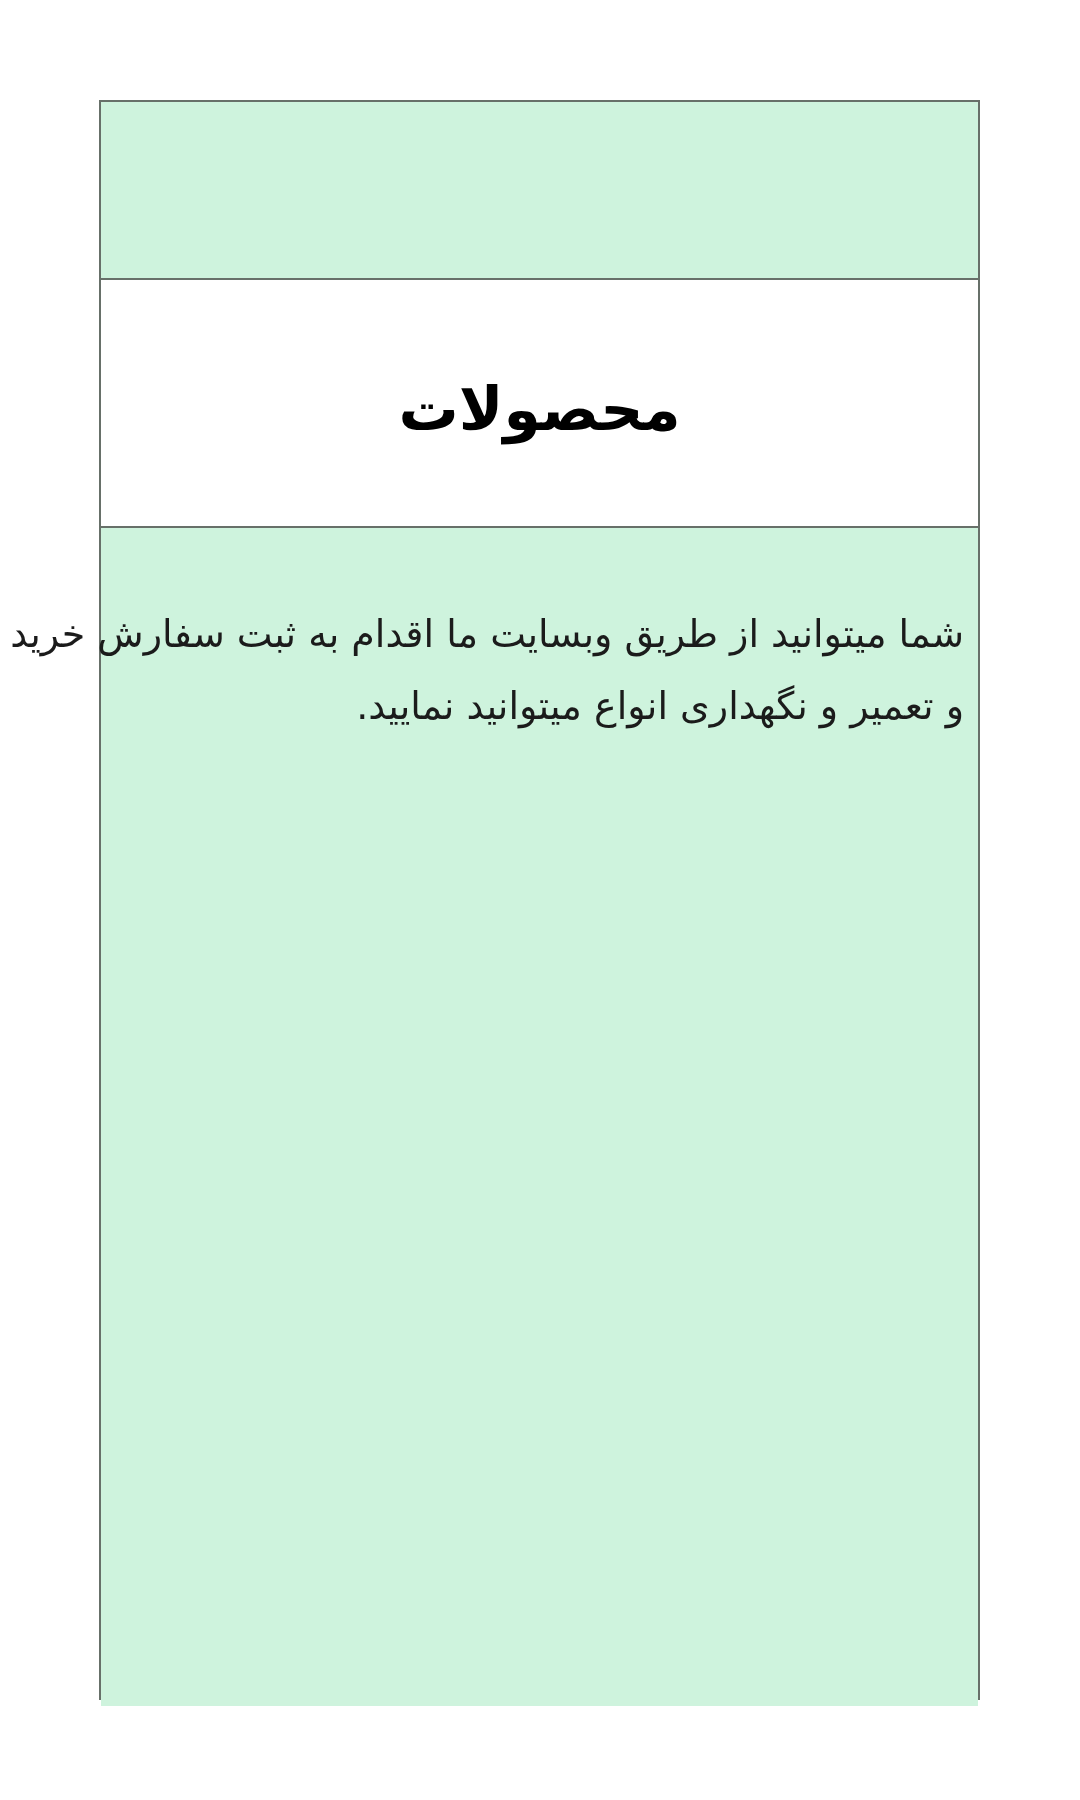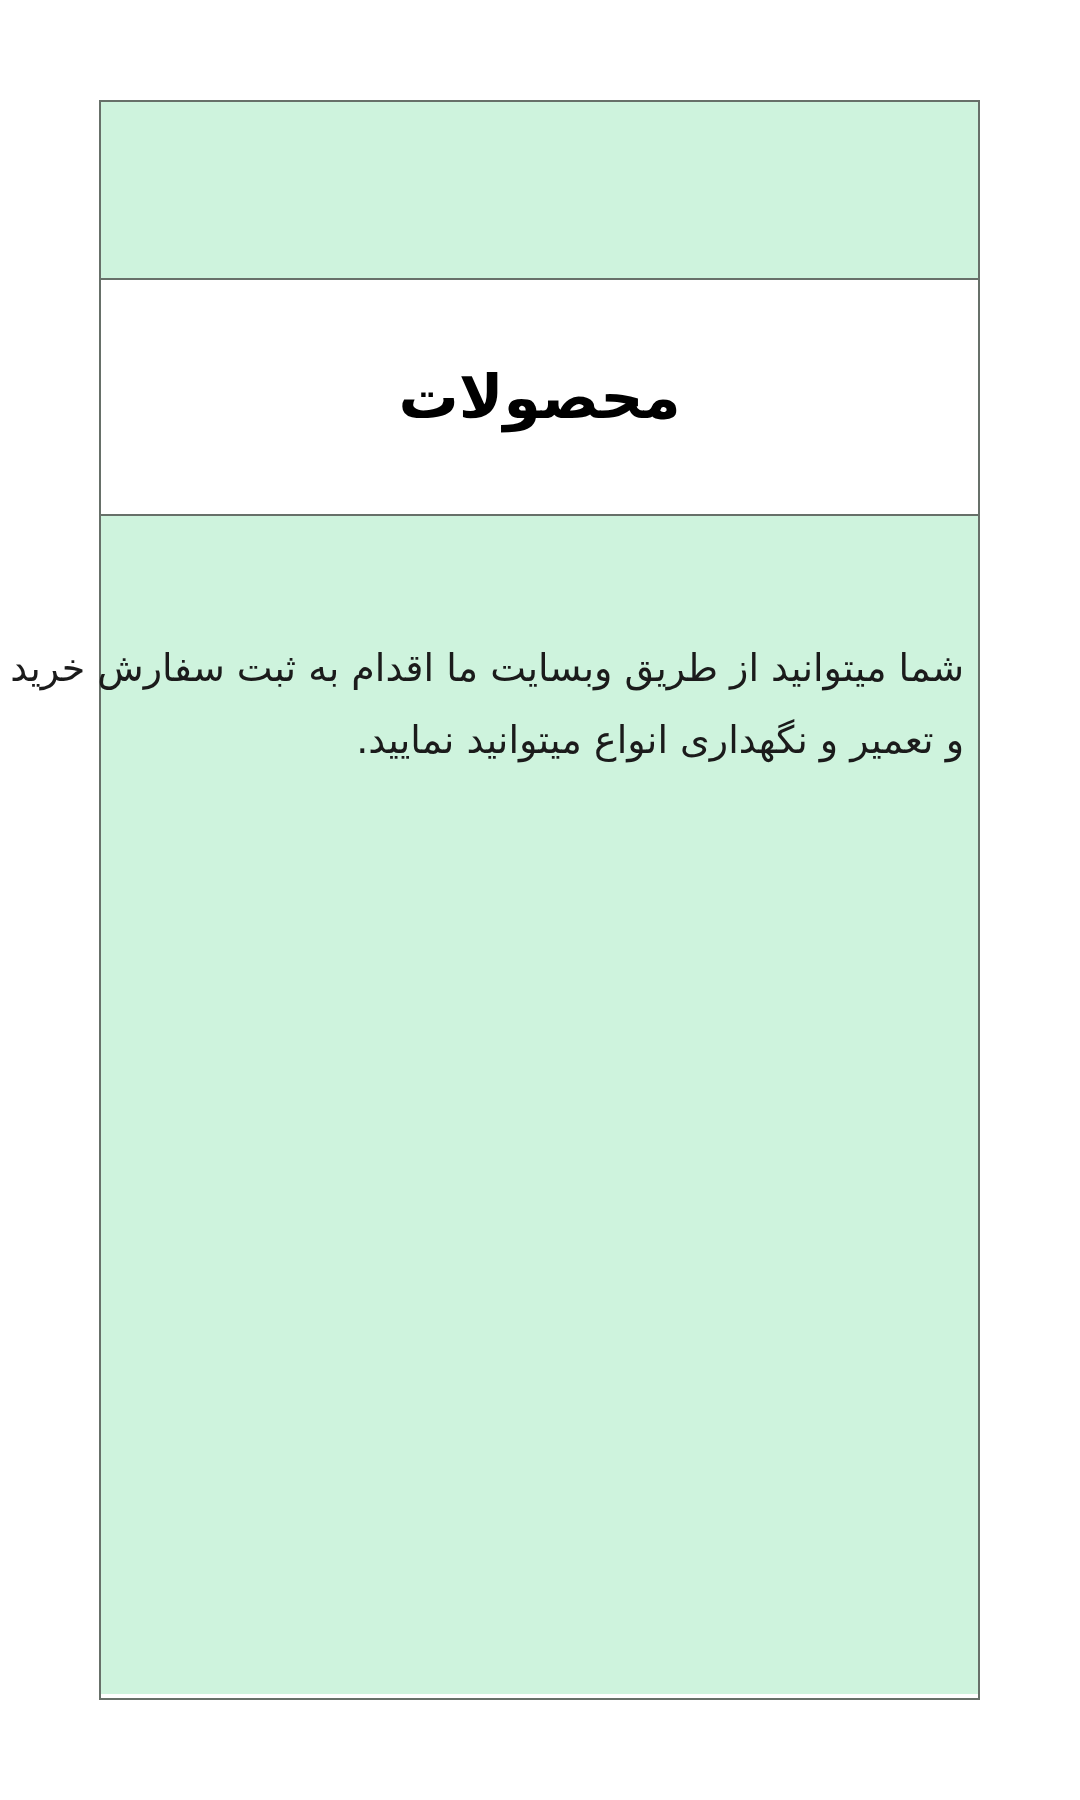--- a/index.html
+++ b/index.html
@@ -36,33 +36,34 @@
     background: var(--green);
     border-bottom: 2px solid var(--border);
   }
   .row-heading {
     height: 236px;
     background: #ffffff;
     border-bottom: 2px solid var(--border);
     display: flex;
     align-items: center;
     justify-content: center;
+    margin-top: 12px;
   }
   .page-title {
     font-size: 60px;
     font-weight: bold;
     color: var(--heading-color);
     direction: rtl;
     line-height: 1;
     letter-spacing: 0;
   }
   .row-description {
     height: 1178px;
     background: var(--green);
-    padding: 116px 14px 0 20px;
+    padding: 70px 14px 0 20px;
     direction: rtl;
     text-align: right;
   }
   .description-line {
     display: block;
     direction: rtl;
     unicode-bidi: plaintext;
     font-size: 38px;
     line-height: 72px;
     color: var(--body-color);

